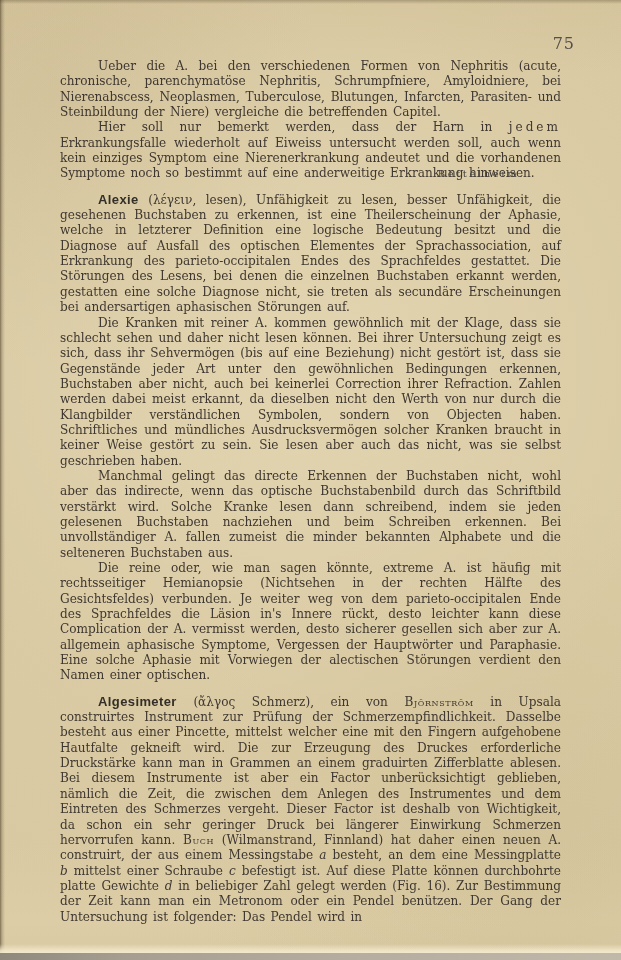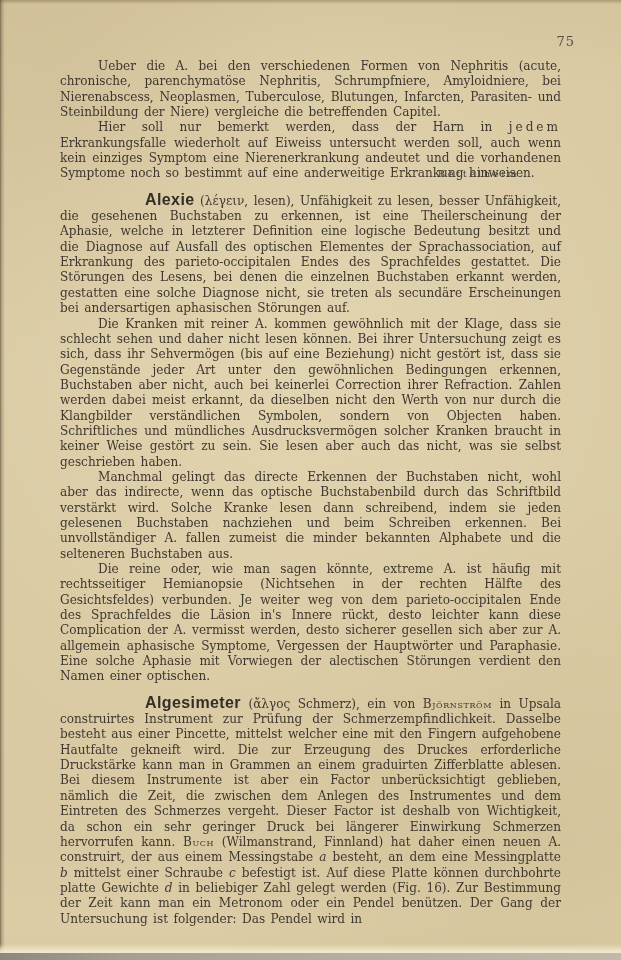--- a/index.html
+++ b/index.html
@@ -24,27 +24,27 @@
     background:linear-gradient(180deg, rgba(240,229,198,0) 0%, rgba(241,231,201,0.85) 70%, rgba(244,236,210,0.9) 100%);}
   .edge-bottom-gray{position:absolute;left:0;right:0;bottom:0;height:7px;
     background:linear-gradient(90deg,#8e877c 0%, #a59e91 20%, #b4ada0 55%, #c0b8a9 100%);}
 
   .sheet{position:absolute;left:60px;top:0;width:501px;color:#3f3831;}
 
   .running-header{
     position:relative;margin-top:34px;height:16px;
     text-align:center;font-size:11.5px;letter-spacing:2.2px;color:#55504a;
   }
-  .page-number{position:absolute;right:-14px;top:0;font-size:13px;letter-spacing:1px;color:#55504a;}
+  .page-number{position:absolute;right:-14px;top:0;font-size:16px;letter-spacing:1px;color:#55504a;}
 
   .body-text{margin-top:9px;font-size:12.1px;line-height:15.35px;text-align:justify;word-spacing:1.6px;}
   p{margin:0;}
   .indent{text-indent:38px;}
   .entry{margin-top:10px;}
-  .headword{font-family:"Liberation Sans", sans-serif;font-weight:bold;font-size:16px;letter-spacing:0.4px;color:#332e27;margin-left:47px;}
+  .headword{font-family:"Liberation Sans", sans-serif;font-weight:bold;font-size:13px;letter-spacing:0.4px;color:#332e27;}
   .smallcaps{font-variant:small-caps;letter-spacing:0.6px;}
   .spaced{letter-spacing:3px;}
   .vletter{font-style:italic;}
   .signature{display:block;text-align:right;padding-right:36px;margin-top:-15.35px;
     font-size:10px;letter-spacing:2.6px;color:#49443d;}
 </style>
 </head>
 <body>
 
 <div class="paper"></div>

